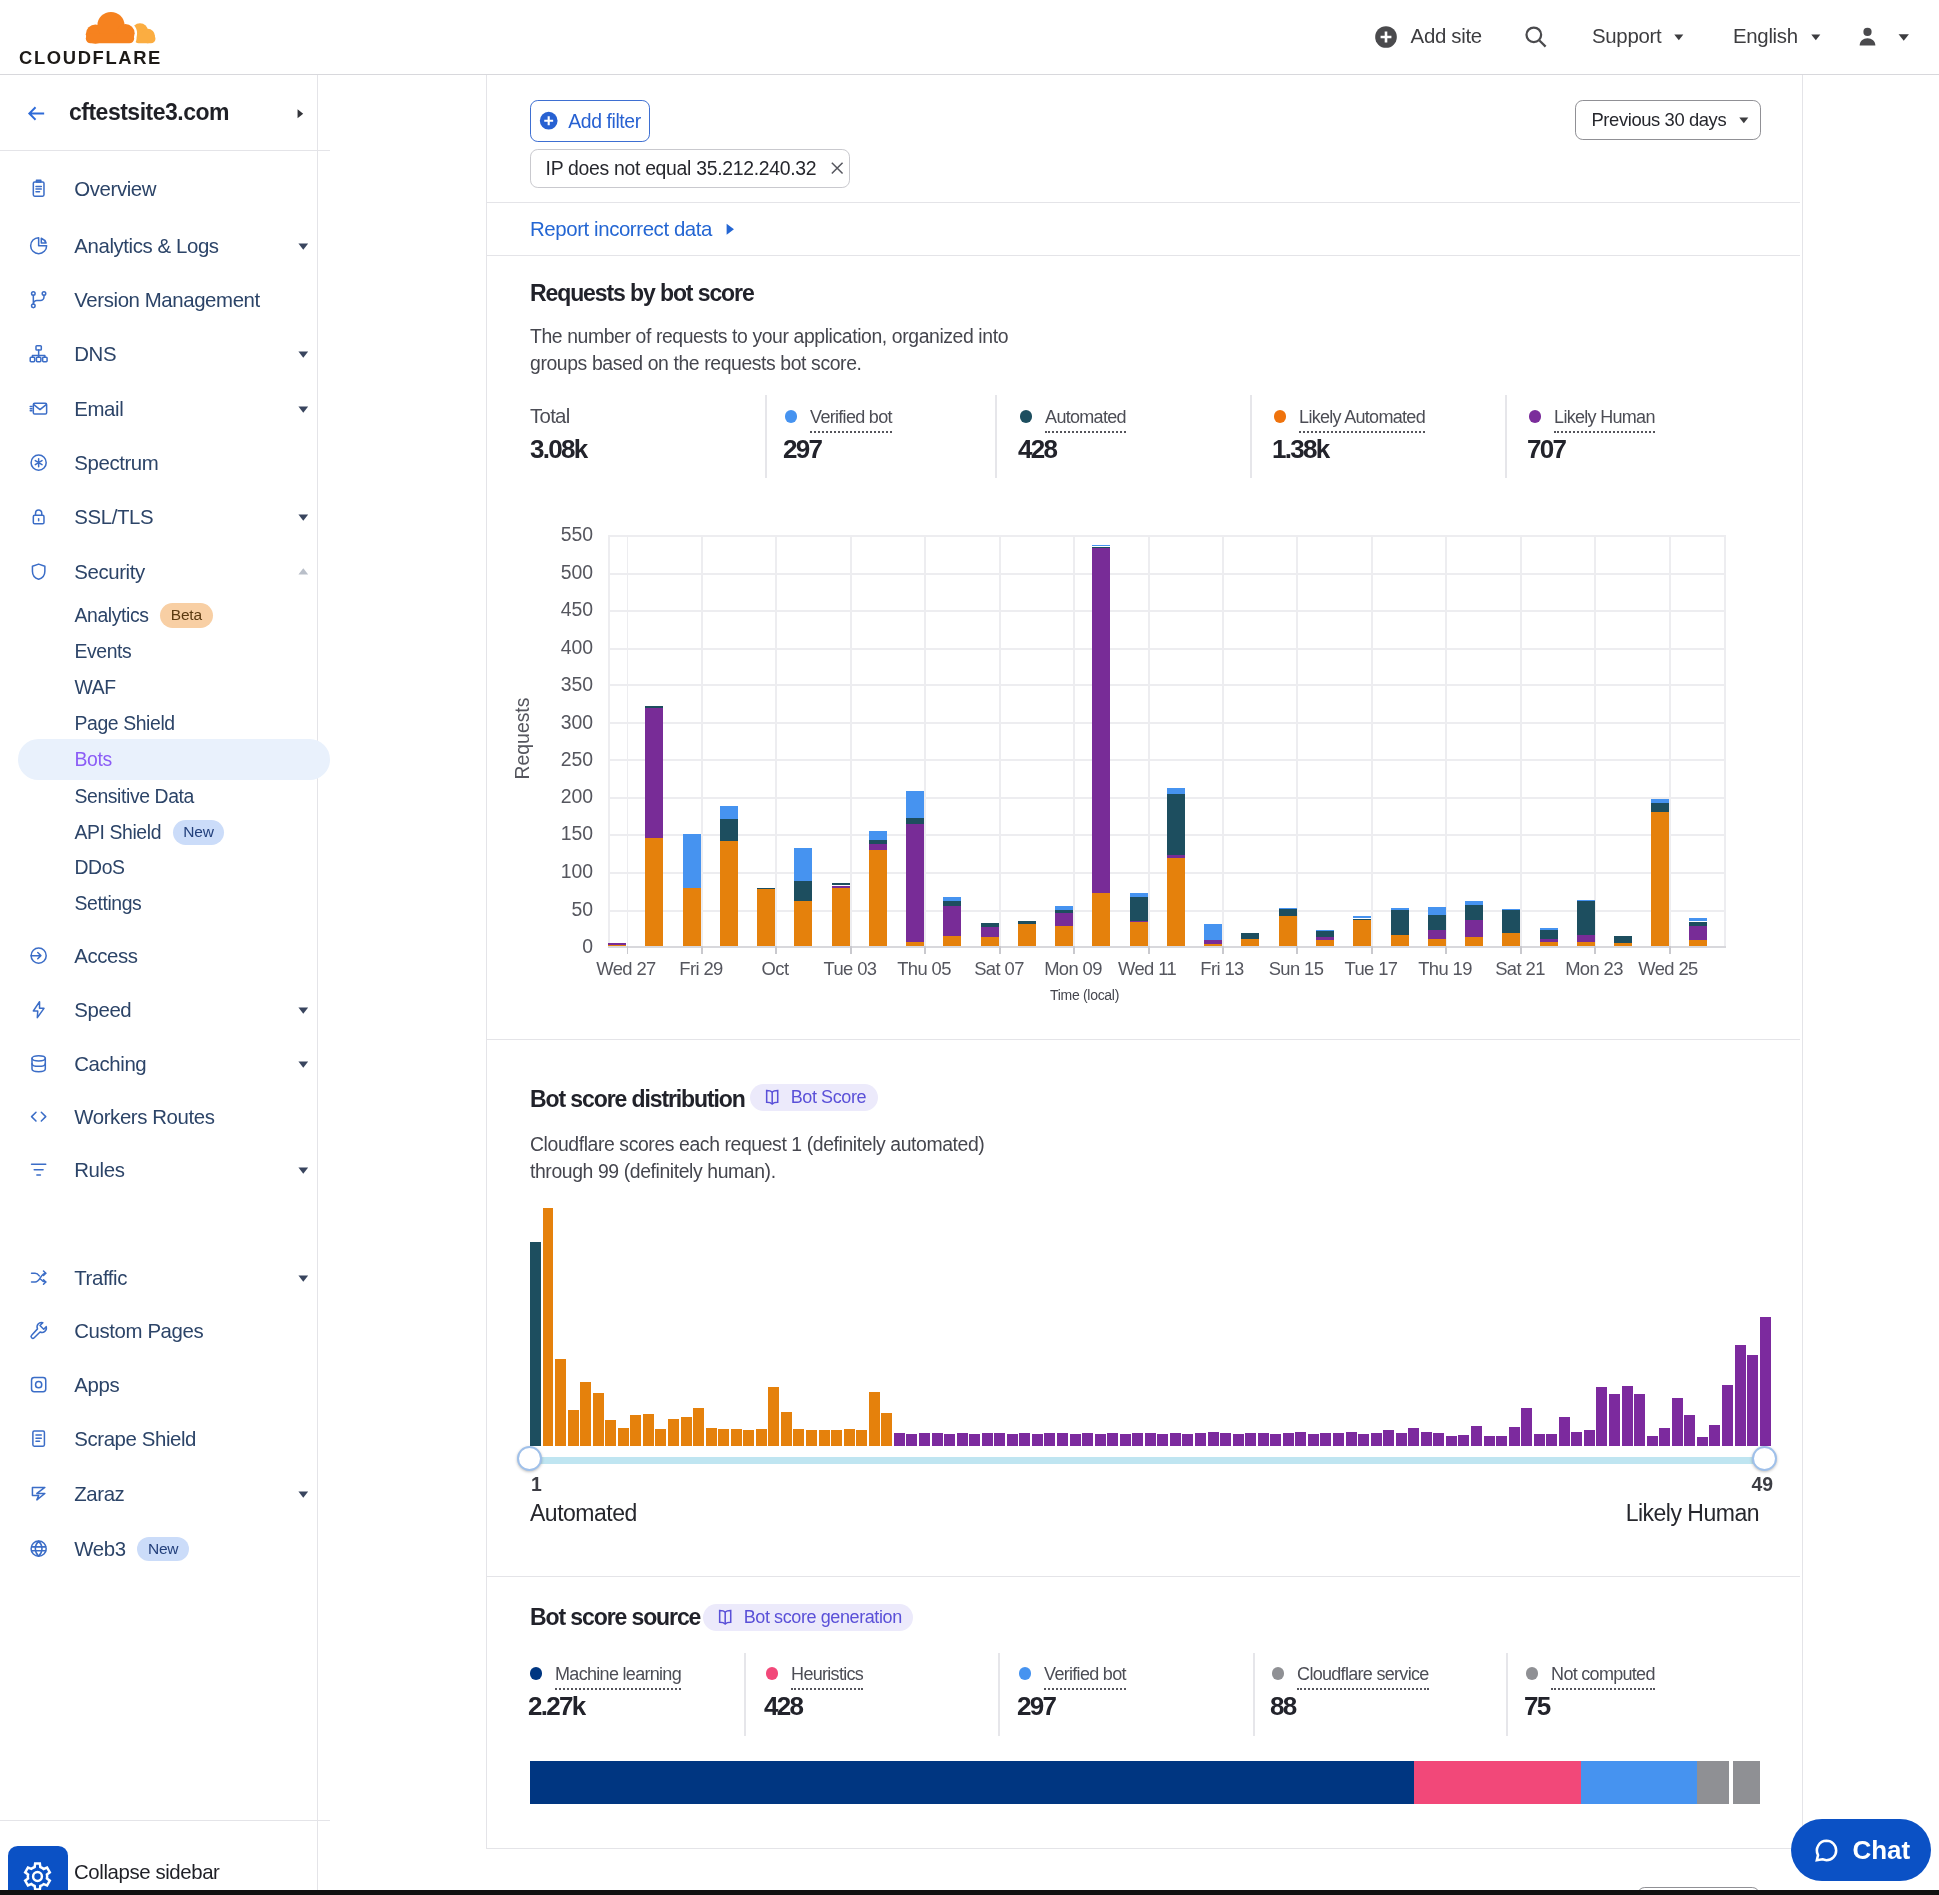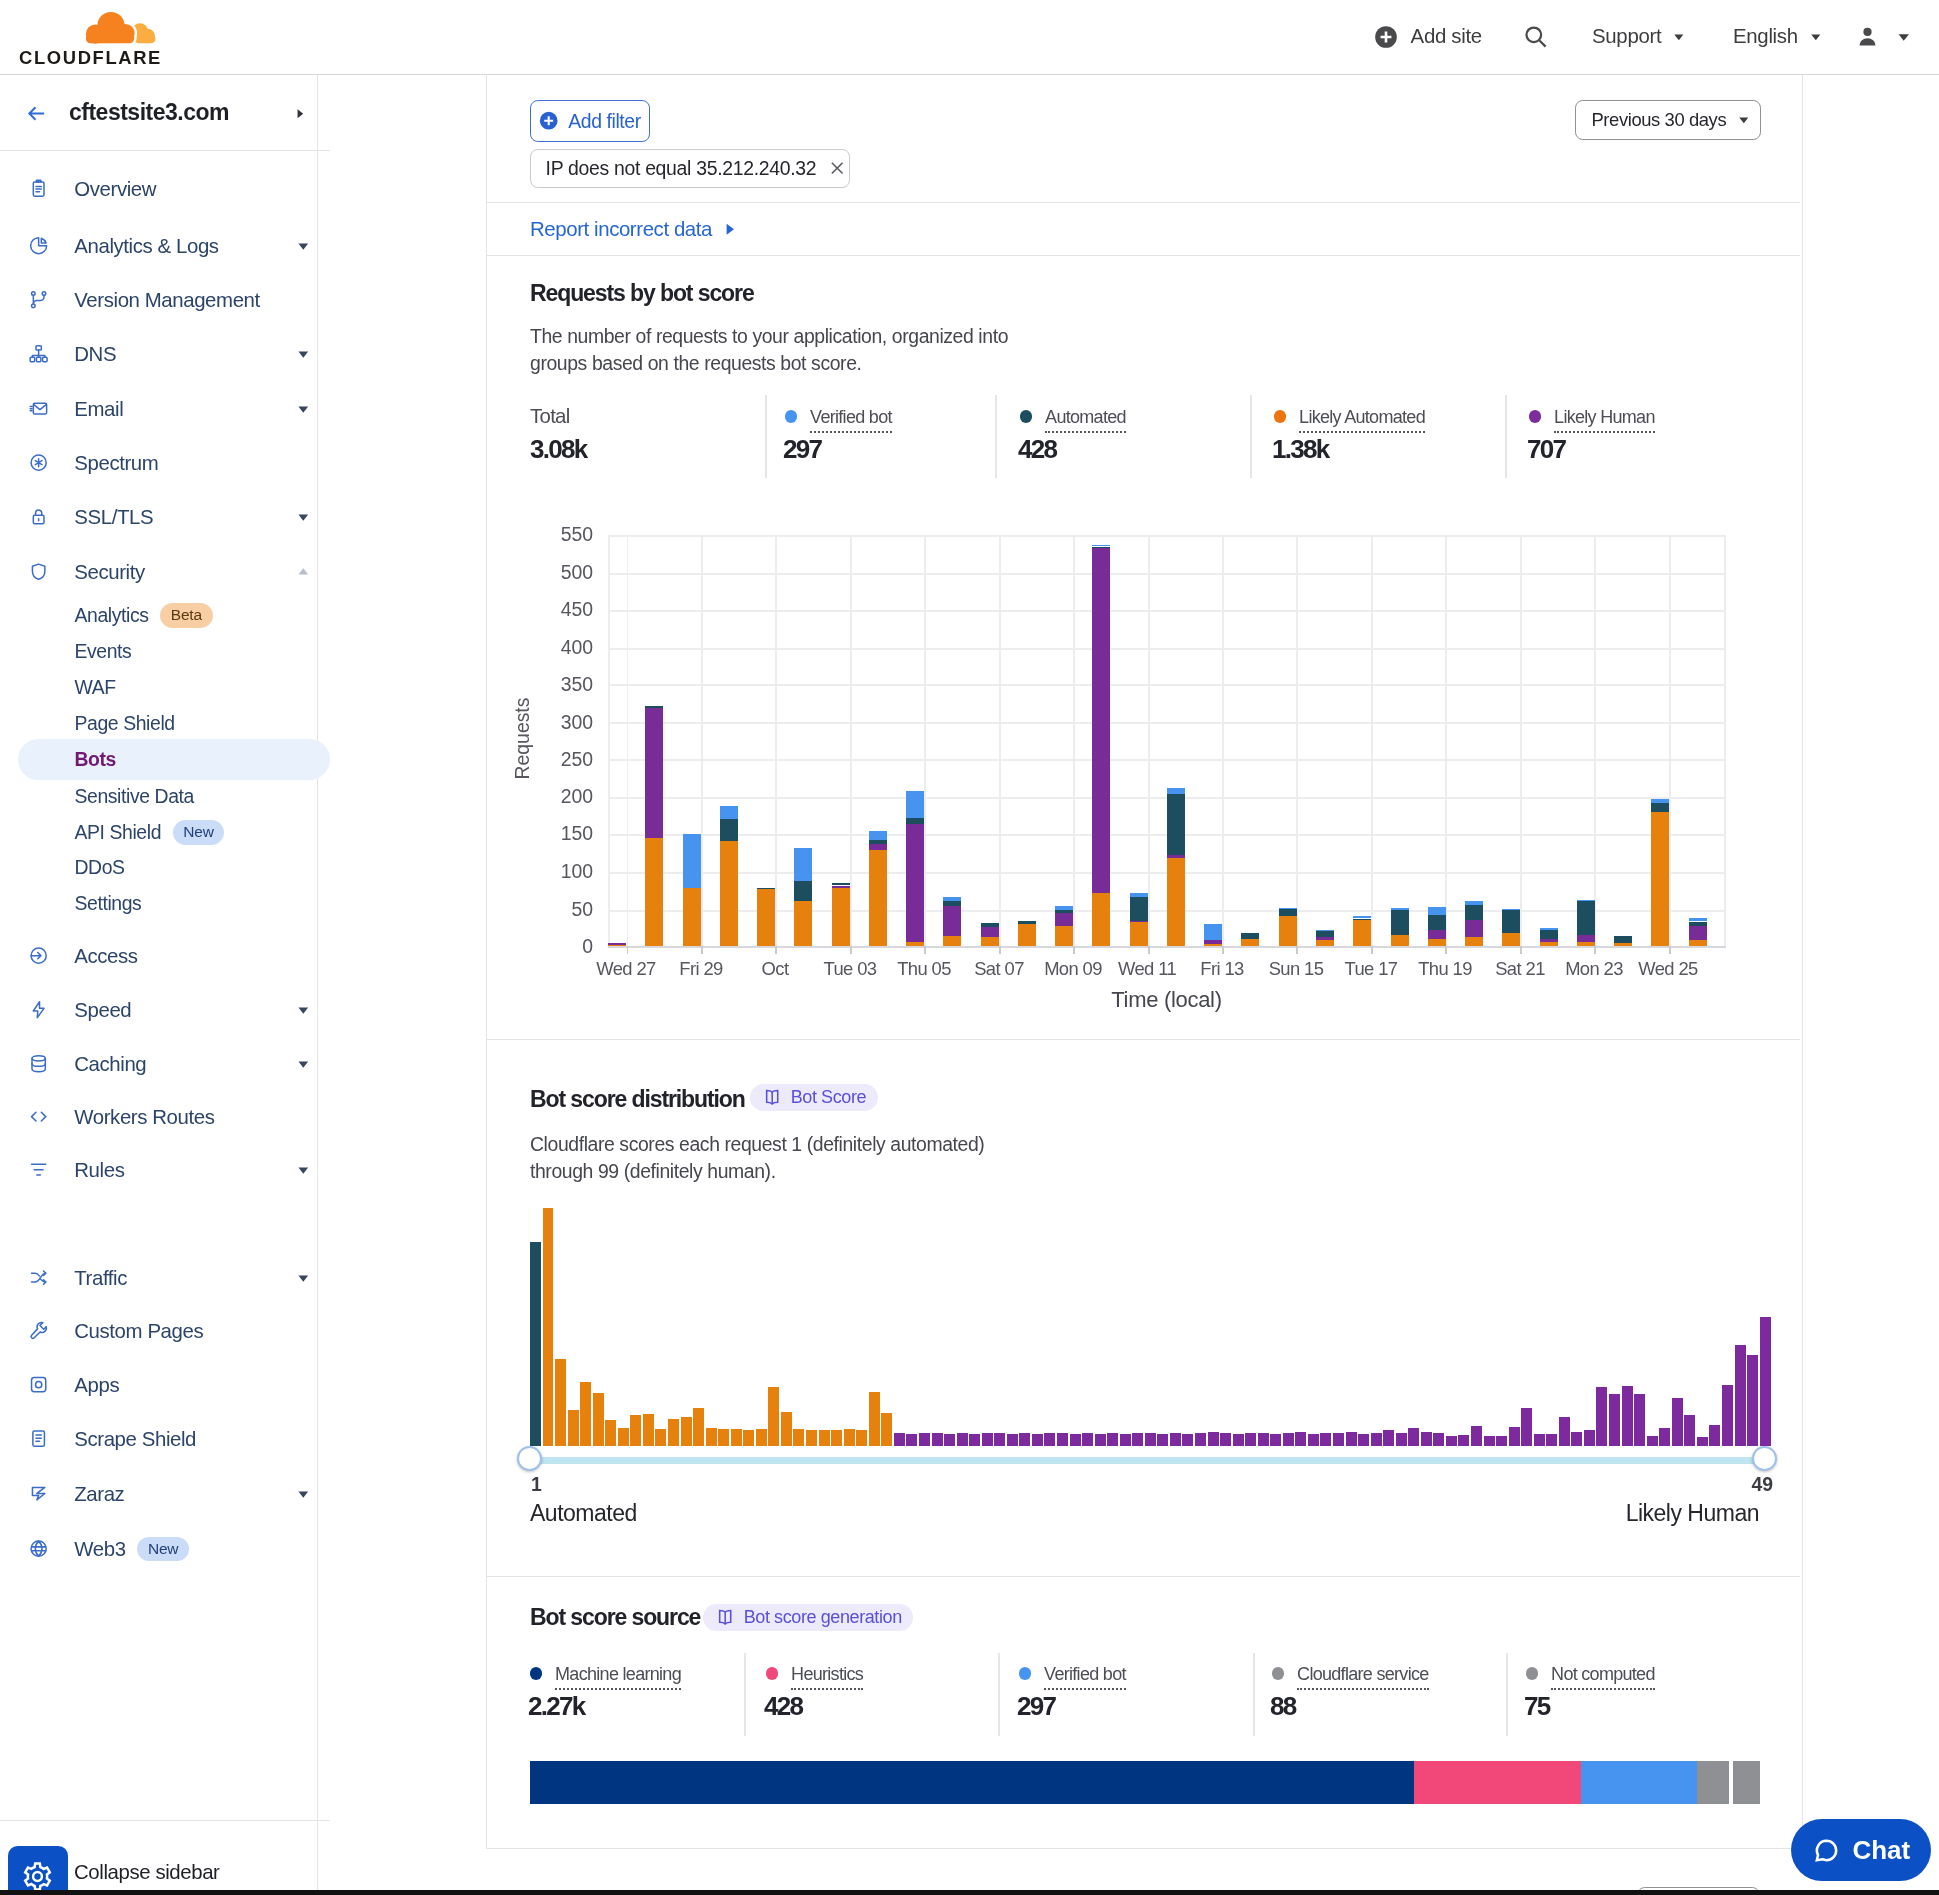--- a/index.html
+++ b/index.html
@@ -11,21 +11,21 @@
 #sidebar{position:absolute;left:0;top:75px;width:318px;height:1820px;background:#fff;border-right:1.9px solid #e4e4e8}
 #sbhead{position:absolute;left:0;top:0;width:330px;height:76px;border-bottom:1.9px solid #e4e4e8}
 .mitem{position:absolute;left:0;width:330px;height:54px;display:flex;align-items:center}
 .micon{width:21.3px;height:21.3px;margin-left:28px;flex:none}
 .mtext{margin-left:25px;font-size:20.4px;color:#2c4468;letter-spacing:-0.4px}
 .scaret{position:absolute;right:19.4px;top:50%;transform:translateY(-50%);display:flex}
 .scaret svg{width:14.6px;height:14.6px}
 .subitem{position:absolute;left:17.5px;width:312px;height:41px;display:flex;align-items:center;border-radius:20.4px}
 .subtext{margin-left:57px;font-size:19.4px;color:#2c4468;letter-spacing:-0.4px}
 .sel{background:#e9f1fc}
-.bsel{font-weight:700;color:#701a75}
+.bsel{font-weight:400;color:#8b5cf6}
 .badge{margin-left:11.6px;font-size:15.5px;padding:2.9px 10.7px 3.9px;border-radius:969px;letter-spacing:-0.2px}
 .badge-beta{background:#f8cfa4;color:#5b3a11}
 .badge-new{background:#cbdcf9;color:#23407c}
 
 #content{position:absolute;left:486px;top:75px;width:1317px;height:1774px;background:#fff;border-left:1.9px solid #e4e4e8;border-right:1.9px solid #e4e4e8;border-bottom:1.9px solid #e4e4e8}
 .hr{position:absolute;left:0;width:1313px;border-top:1.9px solid #e4e4e8}
 .title{position:absolute;font-size:23px;font-weight:700;color:#21222a;letter-spacing:-1.1px;white-space:nowrap}
 .desc{position:absolute;font-size:19.4px;color:#45464e;line-height:27px;letter-spacing:-0.4px}
 .leg{position:absolute}
 .legrow{display:flex;align-items:center;height:19.4px;margin-left:1.9px}
@@ -587,21 +587,21 @@
 <div class="xlab" style="left:407px">Mon 09</div>
 <div class="xlab" style="left:481px">Wed 11</div>
 <div class="xlab" style="left:556px">Fri 13</div>
 <div class="xlab" style="left:630px">Sun 15</div>
 <div class="xlab" style="left:705px">Tue 17</div>
 <div class="xlab" style="left:779px">Thu 19</div>
 <div class="xlab" style="left:854px">Sat 21</div>
 <div class="xlab" style="left:928px">Mon 23</div>
 <div class="xlab" style="left:1002px">Wed 25</div>
     <div style="position:absolute;left:-144px;top:192px;width:116px;text-align:center;font-size:19.4px;color:#55565e;transform:rotate(-90deg)">Requests</div>
-    <div style="position:absolute;left:442px;top:452px;width:233px;text-align:center;font-size:22px;color:#45464e;letter-spacing:-0.3px">Time (local)</div>
+    <div style="position:absolute;left:442px;top:452px;width:233px;font-size:14px;color:#45464e;letter-spacing:-0.3px">Time (local)</div>
   </div>
   <div class="hr" style="top:964px"></div>
 
   <div class="title" style="left:43px;top:1011px">Bot score distribution</div>
   <div class="pill" style="left:263px;top:1009px">
     <svg width="20.4" height="20.4" viewBox="0 0 24 24" fill="none" stroke="#5a50d8" stroke-width="1.8">
         <path d="M12 6c-1.5-1.6-3.6-2-6.5-2v14c2.9 0 5 .4 6.5 2 1.5-1.6 3.6-2 6.5-2V4c-2.9 0-5 .4-6.5 2z"></path>
         <path d="M12 6v14"></path>
       </svg>
     Bot Score

